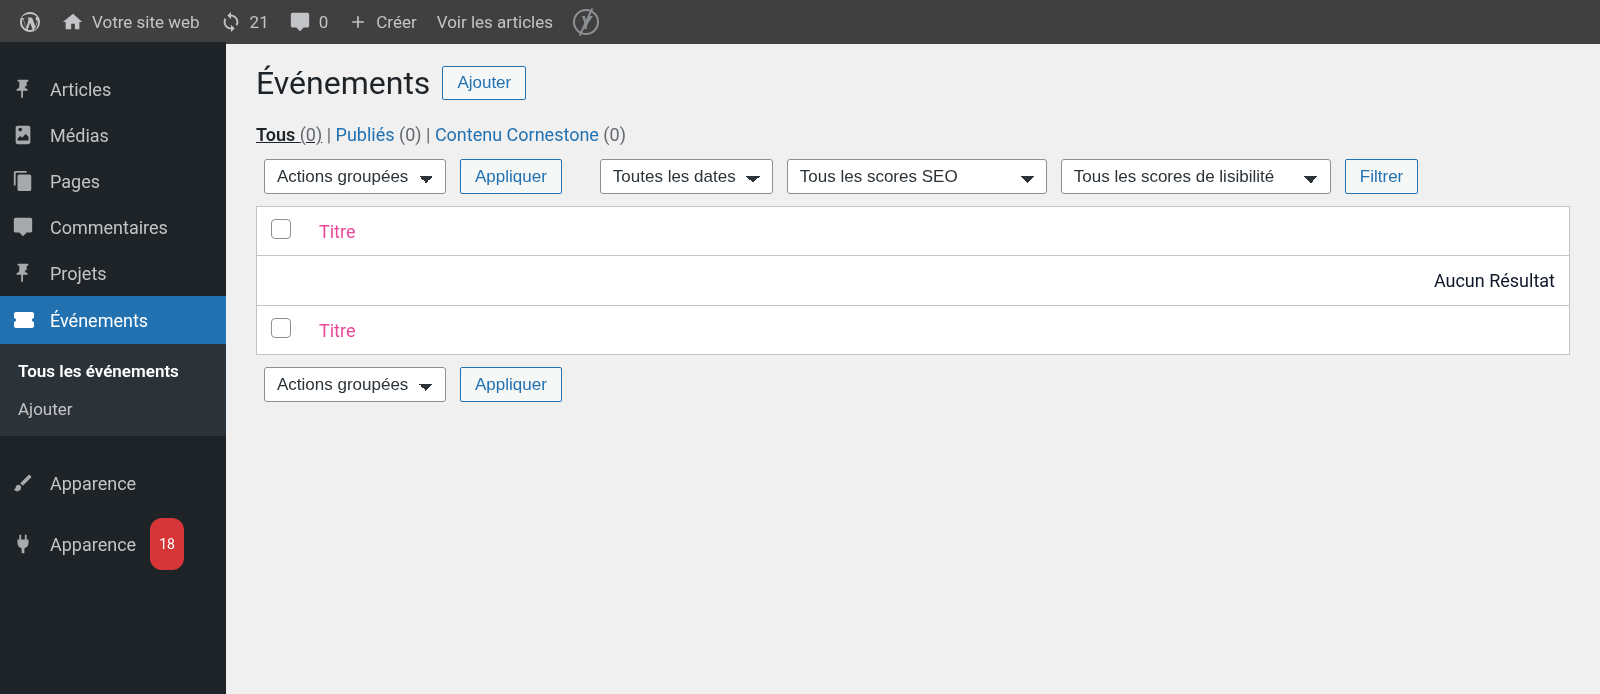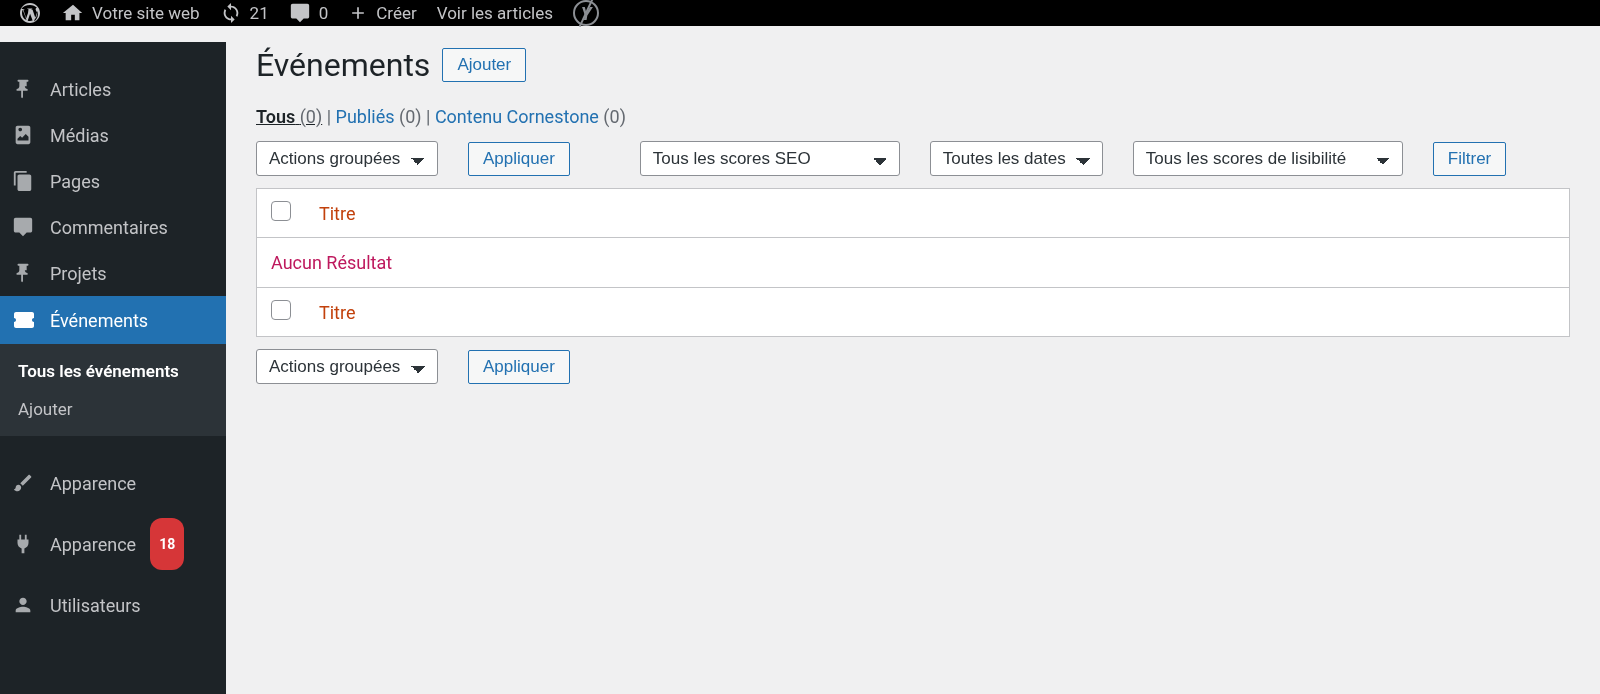--- a/index.html
+++ b/index.html
@@ -1,56 +1,56 @@
 <!DOCTYPE html>
 <html><head>
 <meta charset="utf-8">
 <style>
 * { box-sizing: border-box; margin: 0; padding: 0; }
 body { font-family: -apple-system, BlinkMacSystemFont, "Segoe UI", Roboto, sans-serif; background: #f0f0f1; color: #1d2327; }
 
 
-.adminbar { background: #000000; height: 26px; display: flex; align-items: center; color: #c3c4c7; font-size: 17px; padding: 0 8px; }
+.adminbar { background: #404040; height: 44px; display: flex; align-items: center; color: #c3c4c7; font-size: 17px; padding: 0 8px; }
 .adminbar .ab-item { display: flex; align-items: center; padding: 0 10px; height: 42px; cursor: pointer; gap: 8px; }
 .adminbar .ab-icon { font-size: 20px; display: flex; align-items: center; }
 .adminbar .yoast-circle { width: 26px; height: 26px; border-radius: 50%; border: 2px solid #8c8f94; display: flex; align-items: center; justify-content: center; font-style: italic; font-weight: bold; font-size: 18px; color: #8c8f94; position: relative; }
 .adminbar .yoast-circle::after { content: ""; position: absolute; width: 2px; height: 30px; background: #8c8f94; transform: rotate(25deg); }
 
 
 .sidebar { position: absolute; top: 42px; left: 0; width: 226px; background: #1d2327; color: #c3c4c7; height: calc(100% - 42px); }
 .menu-item { display: flex; align-items: center; padding: 12px 12px; font-size: 18px; cursor: pointer; gap: 14px; position: relative; }
 .menu-item .menu-icon { width: 24px; text-align: center; font-size: 20px; color: #a7aaad; }
 .menu-item.current { background: #2271b1; color: #fff; }
 .menu-item.current .menu-icon { color: #fff; }
 .menu-item.current::after { content: ""; position: absolute; right: -10px; top: 50%; transform: translateY(-50%); border: 10px solid transparent; border-right-color: #f0f0f1; }
 .menu-sep { height: 24px; }
 .submenu { background: #2c3338; padding: 8px 0; }
 .submenu .sub-item { padding: 9px 18px; font-size: 17px; color: #c3c4c7; cursor: pointer; }
 .submenu .sub-item.current { color: #fff; font-weight: 600; }
-.badge { background: #d63638; color: #fff; border-radius: 12px; font-size: 14px; padding: 18px 9px; font-weight: 700; text-align: center; }
+.badge { background: #d63638; color: #fff; border-radius: 12px; font-size: 14px; padding: 18px 9px; font-weight: 400; text-align: center; }
 
 
 .content { margin-left: 226px; padding: 20px 30px; }
 .page-header { display: flex; align-items: center; gap: 12px; margin-bottom: 22px; }
 .page-title { font-size: 32px; font-weight: 400; color: #1d2327; }
 .btn-outline { border: 1px solid #2271b1; color: #2271b1; background: #f6f7f7; padding: 6px 14px; font-size: 17px; cursor: pointer; border-radius: 2px; }
 
 .subsubsub { font-size: 18px; margin-bottom: 14px; color: #646970; }
 .subsubsub a { color: #2271b1; text-decoration: none; }
 .subsubsub .current { color: #1d2327; font-weight: 600; text-decoration: underline; }
 .subsubsub .count { color: #646970; font-weight: 400; }
 
-.tablenav { display: flex; align-items: center; gap: 30px; margin-bottom: 12px; }
+.tablenav { display: flex; gap: 14px; margin-bottom: 12px; margin-left: 8px; }
 .select { border: 1px solid #8c8f94; background: #fff; padding: 7px 36px 7px 12px; font-size: 17px; color: #2c3338; border-radius: 3px; cursor: pointer; position: relative; appearance: none; background-image: linear-gradient(45deg, transparent 50%, #2c3338 50%), linear-gradient(135deg, #2c3338 50%, transparent 50%); background-position: calc(100% - 19px) 16px, calc(100% - 12px) 16px; background-size: 7px 7px; background-repeat: no-repeat; }
 
 .wp-list-table { width: 100%; border: 1px solid #c3c4c7; background: #fff; border-collapse: collapse; margin-bottom: 12px; }
 .wp-list-table th { text-align: left; padding: 12px 14px; font-size: 18px; font-weight: 400; border-bottom: 1px solid #c3c4c7; }
-.wp-list-table th a { color: #c2410c; text-decoration: none; }
+.wp-list-table th a { color: #ec4899; text-decoration: none; }
 .wp-list-table .check-column { width: 40px; }
-.wp-list-table td { padding: 14px 14px; font-size: 18px; color: #be185d; }
+.wp-list-table td { padding: 14px 14px; font-size: 18px; color: #0f172a; text-align: right; }
 .wp-list-table tfoot th { border-bottom: none; border-top: 1px solid #c3c4c7; }
 .cbx { width: 20px; height: 20px; border: 1px solid #8c8f94; border-radius: 4px; display: inline-block; cursor: pointer; }
 
 svg { display: block; }
 </style>
 </head>
 <body>
 
 <div class="adminbar">
   <div class="ab-item">
@@ -164,28 +164,20 @@
     <span>Apparence</span>
   </div>
   <div class="menu-item">
     <span class="menu-icon">
       <svg width="22" height="22" viewBox="0 0 24 24" fill="currentColor">
           <path d="M16 7V2h-2v5h-4V2H8v5H6v4c0 2.8 1.9 5.1 4.5 5.8V22h3v-5.2c2.6-.7 4.5-3 4.5-5.8V7h-2z"></path>
         </svg>
     </span>
     <span>Apparence</span>
     <span class="badge">18</span>
-  </div>
-  <div class="menu-item">
-    <span class="menu-icon">
-      <svg width="22" height="22" viewBox="0 0 24 24" fill="currentColor">
-          <path d="M12 12c2.2 0 4-1.8 4-4s-1.8-4-4-4-4 1.8-4 4 1.8 4 4 4zm0 2c-2.7 0-8 1.3-8 4v2h16v-2c0-2.7-5.3-4-8-4z"></path>
-        </svg>
-    </span>
-    <span>Utilisateurs</span>
   </div>
 </div>
 
 <div class="content">
   <div class="page-header">
     <h1 class="page-title">Événements</h1>
     <button class="btn-outline">Ajouter</button>
   </div>
 
   <div class="subsubsub">
@@ -195,25 +187,25 @@
     <span>  |  </span>
     <a href="#"><span>Contenu Cornestone</span></a> <span class="count">(0)</span>
   </div>
 
   <div class="tablenav">
     <select class="select">
       <option>Actions groupées</option>
     </select>
     <button class="btn-outline">Appliquer</button>
     <div style="width:10px"></div>
+    <select class="select">
+      <option>Toutes les dates</option>
+    </select>
     <select class="select" style="min-width:260px">
       <option>Tous les scores SEO</option>
-    </select>
-    <select class="select">
-      <option>Toutes les dates</option>
     </select>
     <select class="select" style="min-width:270px">
       <option>Tous les scores de lisibilité</option>
     </select>
     <button class="btn-outline">Filtrer</button>
   </div>
 
   <table class="wp-list-table">
     <thead>
       <tr>

